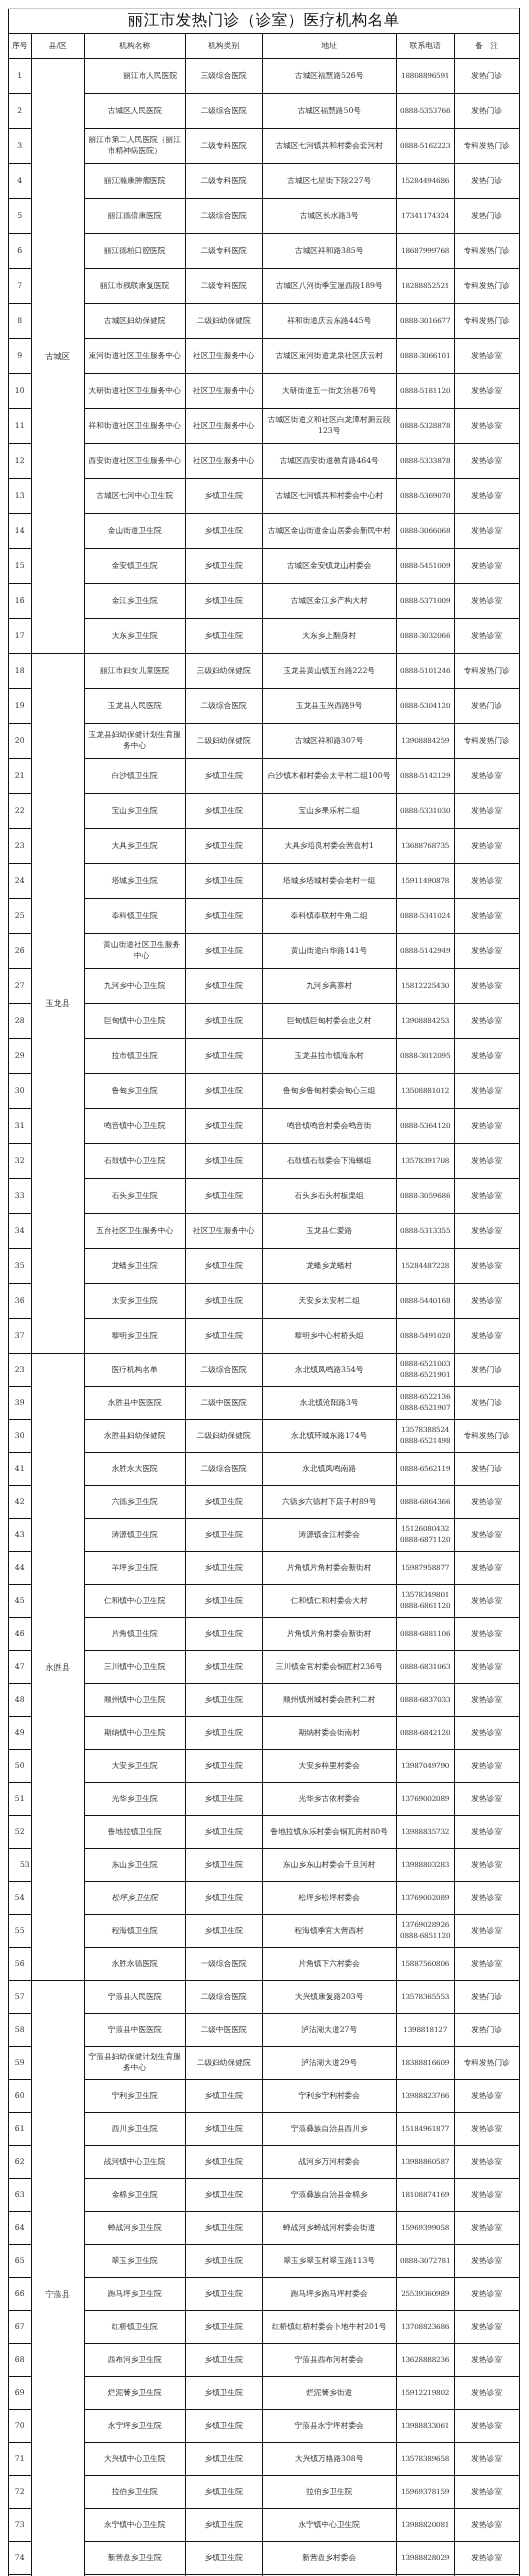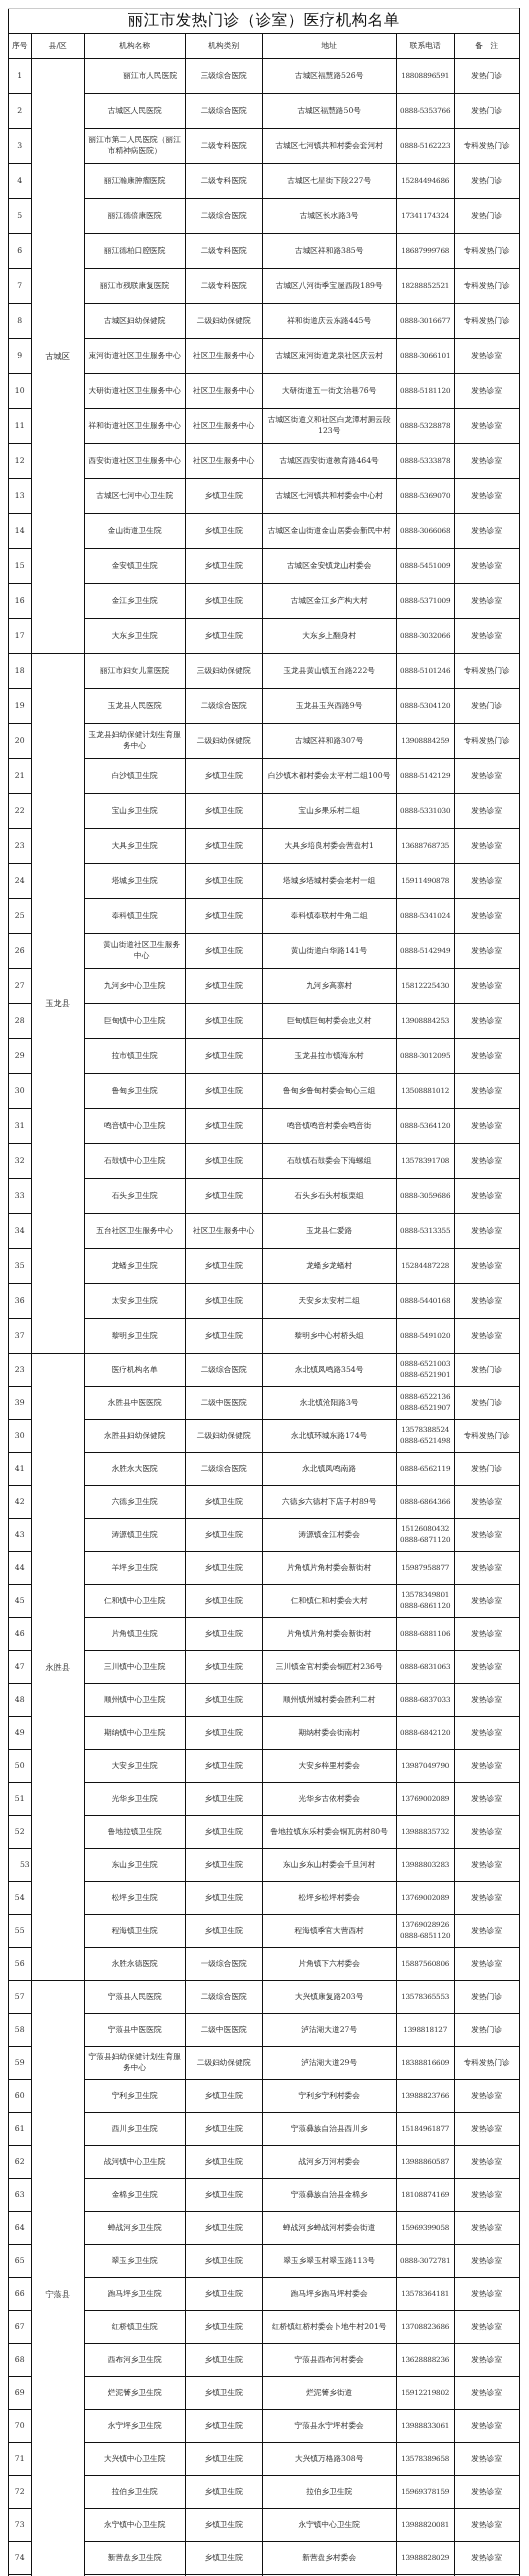--- a/index.html
+++ b/index.html
@@ -472,21 +472,21 @@
         <tr class="r64">
           <td class="num" style="white-space: pre-line; text-align: right;">53</td>
           <td style="white-space: pre-line;">东山乡卫生院</td>
           <td style="white-space: pre-line;">乡镇卫生院</td>
           <td style="white-space: pre-line;">东山乡东山村委会千旦河村</td>
           <td class="phone" style="white-space: pre-line;">13988803283</td>
           <td style="white-space: pre-line;">发热诊室</td>
         </tr>
         <tr class="r64">
           <td class="num" style="white-space: pre-line;">54</td>
-          <td style="white-space: pre-line;">松坪乡卫生院</td>
+          <td style="white-space: pre-line; font-style: italic;">松坪乡卫生院</td>
           <td style="white-space: pre-line;">乡镇卫生院</td>
           <td style="white-space: pre-line;">松坪乡松坪村委会</td>
           <td class="phone" style="white-space: pre-line;">13769002089</td>
           <td style="white-space: pre-line;">发热诊室</td>
         </tr>
         <tr class="r64">
           <td class="num" style="white-space: pre-line;">55</td>
           <td style="white-space: pre-line;">程海镇卫生院</td>
           <td style="white-space: pre-line;">乡镇卫生院</td>
           <td style="white-space: pre-line;">程海镇季官大营西村</td>
@@ -573,21 +573,21 @@
           <td style="white-space: pre-line;">乡镇卫生院</td>
           <td style="white-space: pre-line;">翠玉乡翠玉村翠玉路113号</td>
           <td class="phone" style="white-space: pre-line;">0888-3072781</td>
           <td style="white-space: pre-line;">发热诊室</td>
         </tr>
         <tr class="r64">
           <td class="num" style="white-space: pre-line;">66</td>
           <td style="white-space: pre-line;">跑马坪乡卫生院</td>
           <td style="white-space: pre-line;">乡镇卫生院</td>
           <td style="white-space: pre-line;">跑马坪乡跑马坪村委会</td>
-          <td class="phone" style="white-space: pre-line;">13578364181</td>
+          <td class="phone" style="white-space: pre-line;">25539360989</td>
           <td style="white-space: pre-line;">发热诊室</td>
         </tr>
         <tr class="r64">
           <td class="num" style="white-space: pre-line;">67</td>
           <td style="white-space: pre-line;">红桥镇卫生院</td>
           <td style="white-space: pre-line;">乡镇卫生院</td>
           <td style="white-space: pre-line;">红桥镇红桥村委会卜地牛村201号</td>
           <td class="phone" style="white-space: pre-line;">13708823686</td>
           <td style="white-space: pre-line;">发热诊室</td>
         </tr>

